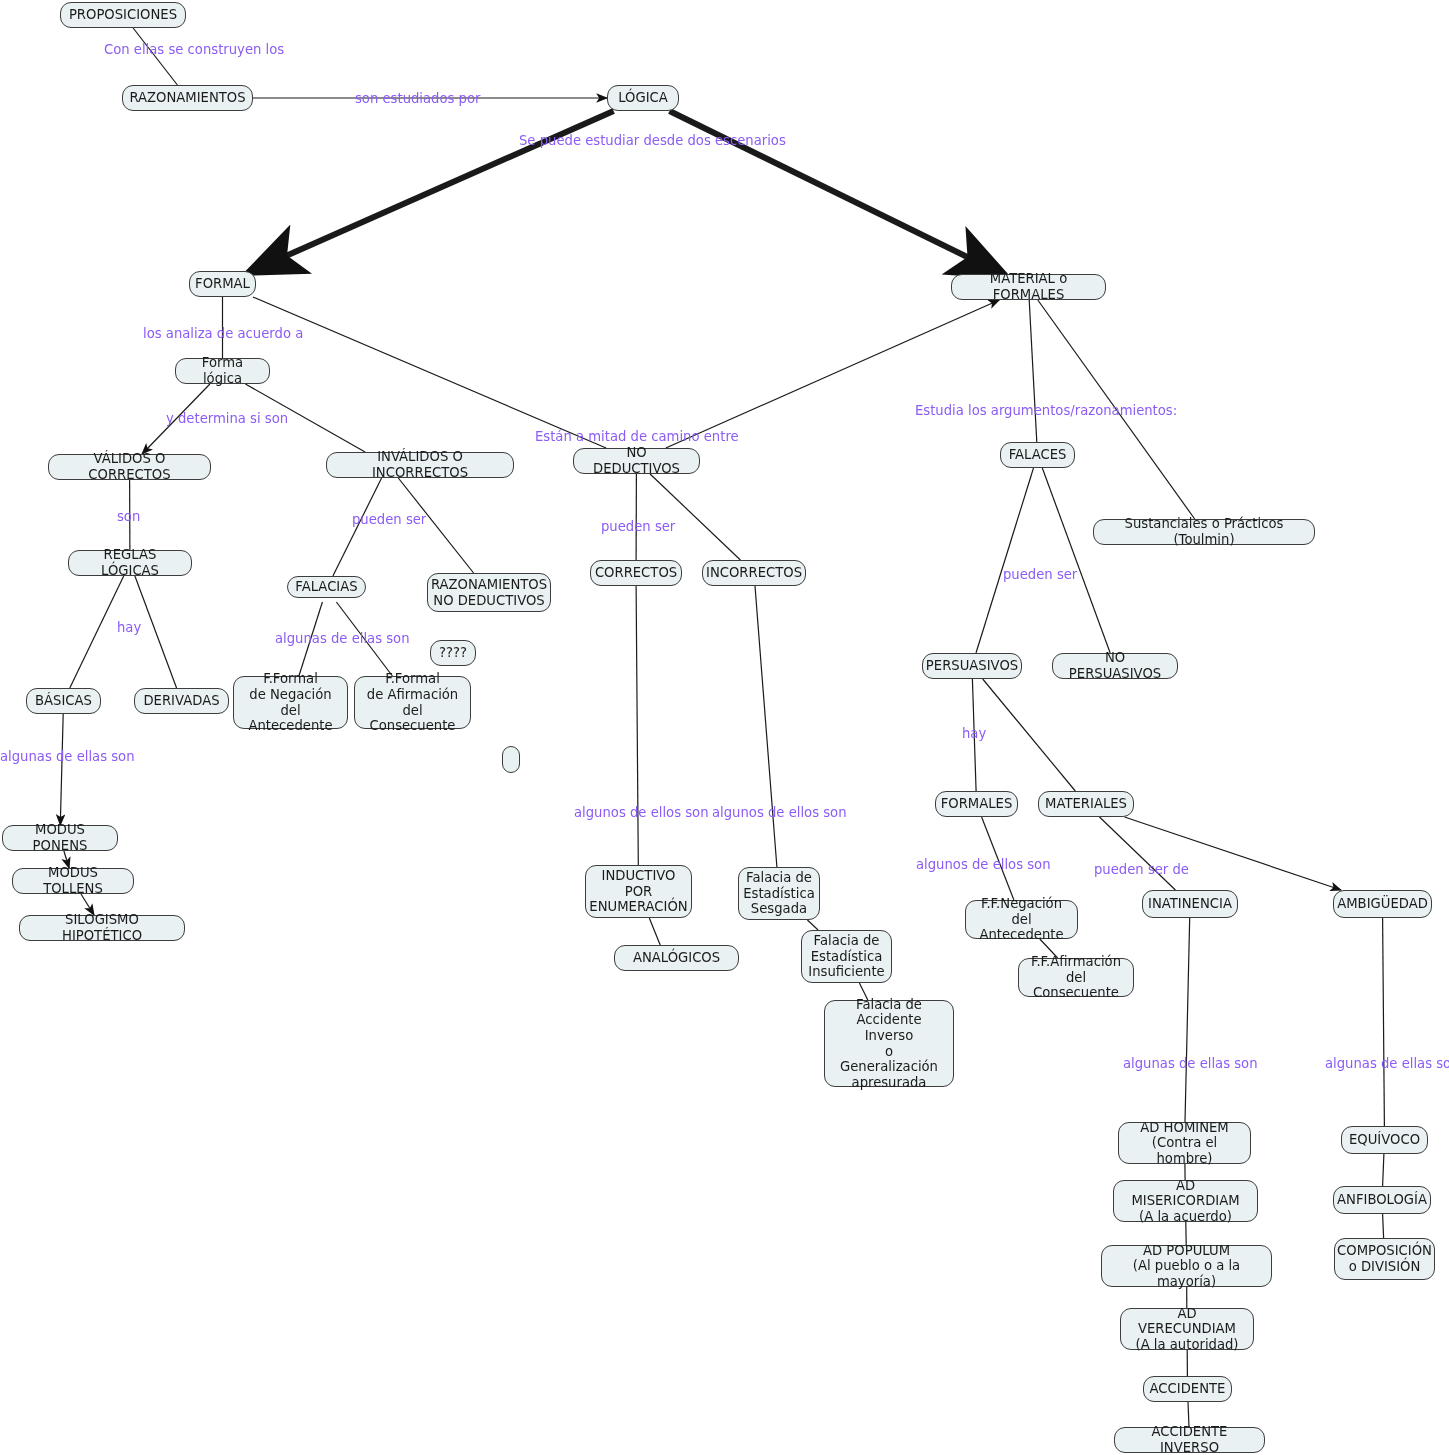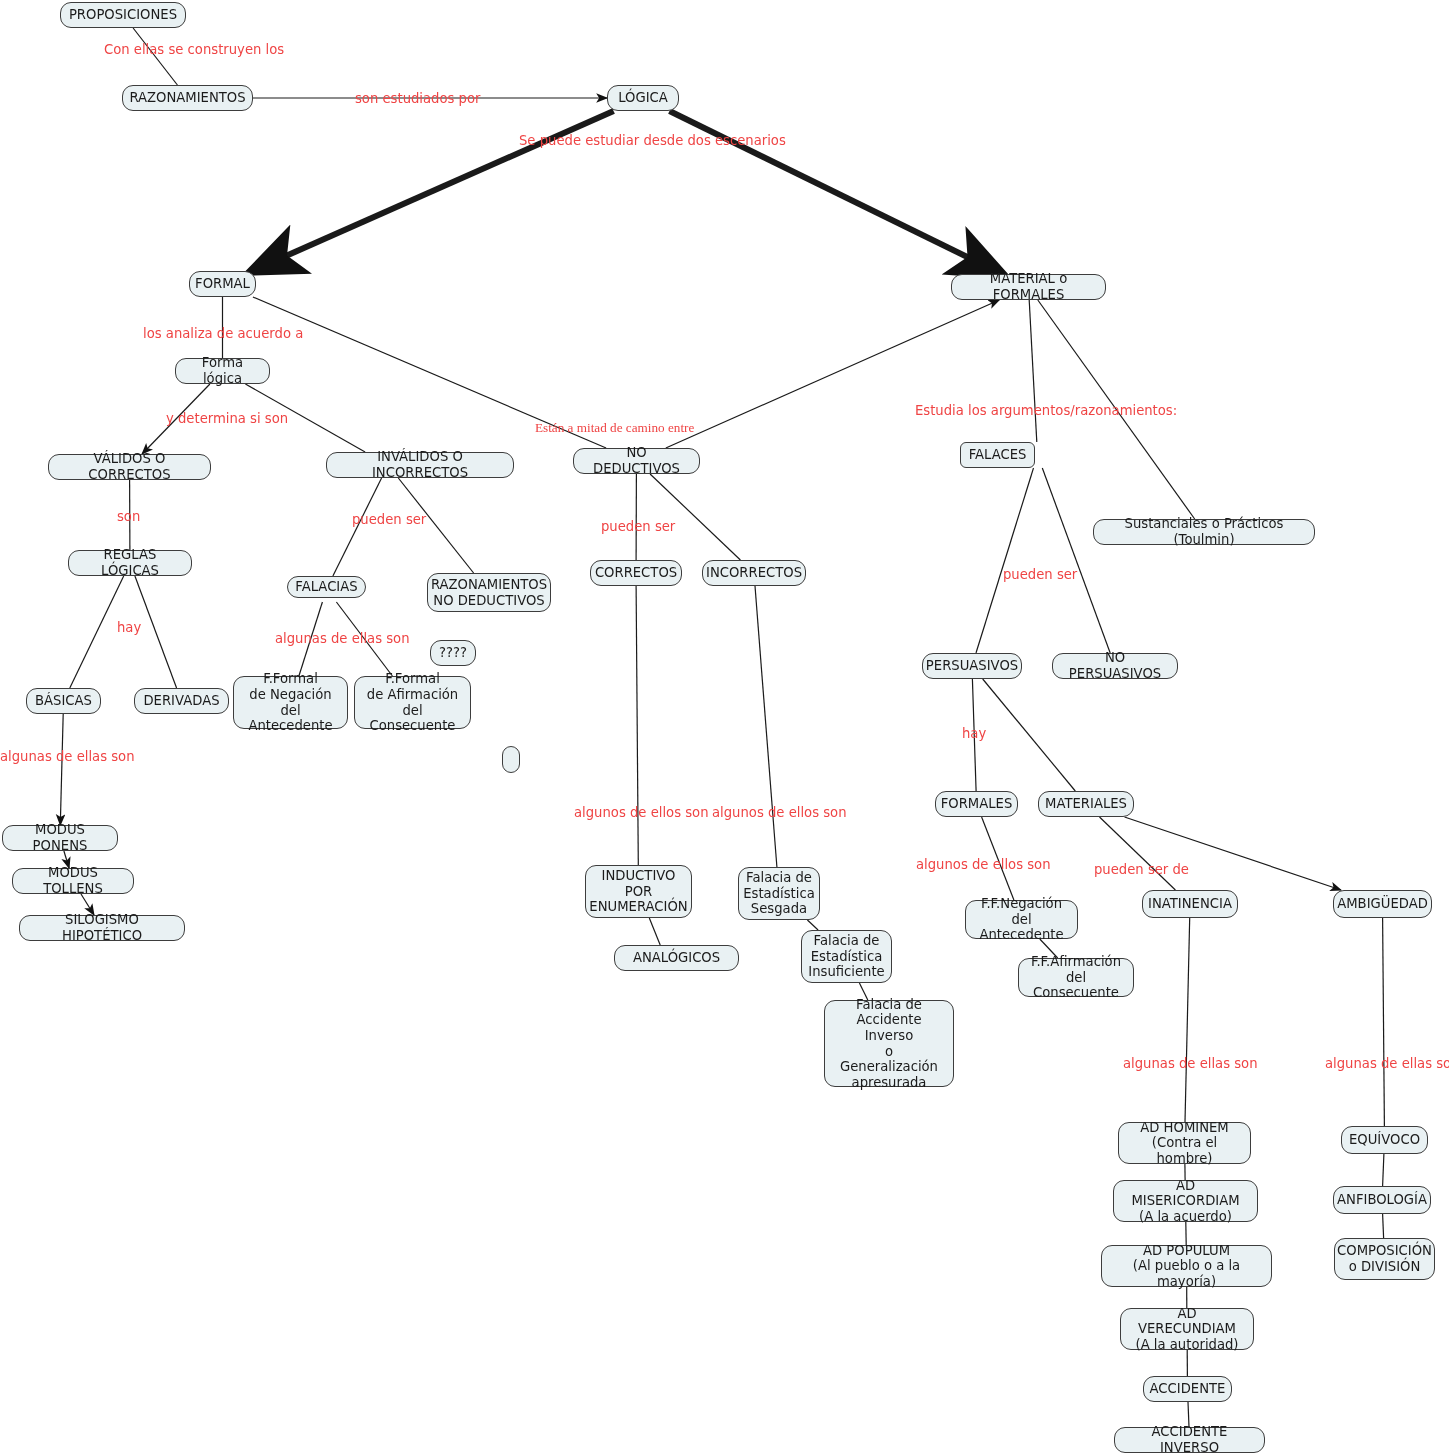--- a/index.html
+++ b/index.html
@@ -4,21 +4,21 @@
 <style>
   html,body{margin:0;padding:0;background:#ffffff;}
   body{font-family:"DejaVu Sans","Liberation Sans",sans-serif;}
   #stage{position:relative;width:1449px;height:1455px;background:#ffffff;overflow:hidden;}
   svg.layer{position:absolute;left:0;top:0;width:1449px;height:1455px;}
   .node{position:absolute;box-sizing:border-box;background:#e9f1f3;border:1.4px solid #3d3d3d;
         border-radius:11px;display:flex;align-items:center;justify-content:center;
         text-align:center;color:#1b1b1b;font-size:13.2px;line-height:1.18;
         font-family:"DejaVu Sans","Liberation Sans",sans-serif;white-space:pre-line;
         padding:1px 7px;}
-  .lbl{position:absolute;color:#ef4444;font-size:13.2px;line-height:1.15;white-space:pre;
+  .lbl{position:absolute;color:#8b5cf6;font-size:13.2px;line-height:1.15;white-space:pre;
        font-family:"DejaVu Sans","Liberation Sans",sans-serif;background:transparent;}
   .pill{border-radius:14px;}
 </style>
 </head>
 <body>
 
 <div id="stage">
   <svg class="layer" id="edge-layer" viewBox="0 0 1449 1455" xmlns="http://www.w3.org/2000/svg">
     <defs>
       <marker id="ah" markerWidth="11" markerHeight="11" refX="9" refY="4" orient="auto">
@@ -79,21 +79,21 @@
   <div id="nodes-group">
       <div class="node" style="left: 60px; top: 2px; width: 126px; height: 26px;">PROPOSICIONES</div>
       <div class="node" style="left: 122px; top: 85px; width: 131px; height: 26px;">RAZONAMIENTOS</div>
       <div class="node" style="left: 607px; top: 85px; width: 72px; height: 26px;">LÓGICA</div>
       <div class="node" style="left: 189px; top: 271px; width: 67px; height: 26px;">FORMAL</div>
       <div class="node" style="left: 951px; top: 274px; width: 155px; height: 26px;">MATERIAL o FORMALES</div>
       <div class="node" style="left: 175px; top: 358px; width: 95px; height: 26px;">Forma lógica</div>
       <div class="node" style="left: 48px; top: 454px; width: 163px; height: 26px;">VÁLIDOS O CORRECTOS</div>
       <div class="node" style="left: 294px; top: 452px; width: 188px; height: 26px; margin-left: 32px;">INVÁLIDOS O INCORRECTOS</div>
       <div class="node" style="left: 573px; top: 448px; width: 127px; height: 26px;">NO DEDUCTIVOS</div>
-      <div class="node" style="left: 960px; top: 442px; width: 75px; height: 26px; border-radius: 6px;">FALACES</div>
+      <div class="node" style="left: 1000px; top: 442px; width: 75px; height: 26px;">FALACES</div>
       <div class="node" style="left: 1093px; top: 519px; width: 222px; height: 26px;">Sustanciales o Prácticos (Toulmin)</div>
       <div class="node" style="left: 68px; top: 550px; width: 124px; height: 26px;">REGLAS LÓGICAS</div>
       <div class="node" style="left: 287px; top: 576px; width: 79px; height: 22px;">FALACIAS</div>
       <div class="node" style="left: 427px; top: 573px; width: 124px; height: 39px;">RAZONAMIENTOS
 NO DEDUCTIVOS</div>
       <div class="node" style="left: 590px; top: 560px; width: 92px; height: 26px;">CORRECTOS</div>
       <div class="node" style="left: 702px; top: 560px; width: 104px; height: 26px;">INCORRECTOS</div>
       <div class="node" style="left: 430px; top: 640px; width: 46px; height: 26px;">????</div>
       <div class="node" style="left: 922px; top: 653px; width: 100px; height: 26px;">PERSUASIVOS</div>
       <div class="node" style="left: 1052px; top: 653px; width: 126px; height: 26px;">NO PERSUASIVOS</div>
@@ -147,21 +147,21 @@
       <div class="node" style="left: 1143px; top: 1376px; width: 89px; height: 26px;">ACCIDENTE</div>
       <div class="node" style="left: 1114px; top: 1427px; width: 151px; height: 26px;">ACCIDENTE INVERSO</div>
     </div>
   <div id="labels-group">
       <div class="lbl" style="left: 104px; top: 42px;">Con ellas se construyen los</div>
       <div class="lbl" style="left: 355px; top: 91px;">son estudiados por</div>
       <div class="lbl" style="left: 519px; top: 133px;">Se puede estudiar desde dos escenarios</div>
       <div class="lbl" style="left: 143px; top: 326px;">los analiza de acuerdo a</div>
       <div class="lbl" style="left: 915px; top: 403px;">Estudia los argumentos/razonamientos:</div>
       <div class="lbl" style="left: 166px; top: 411px;">y determina si son</div>
-      <div class="lbl" style="left: 535px; top: 420px; font-family: Liberation Serif, serif;">Están a mitad de camino entre</div>
+      <div class="lbl" style="left: 535px; top: 429px;">Están a mitad de camino entre</div>
       <div class="lbl" style="left: 117px; top: 509px;">son</div>
       <div class="lbl" style="left: 352px; top: 512px;">pueden ser</div>
       <div class="lbl" style="left: 601px; top: 519px;">pueden ser</div>
       <div class="lbl" style="left: 1003px; top: 567px;">pueden ser</div>
       <div class="lbl" style="left: 117px; top: 620px;">hay</div>
       <div class="lbl" style="left: 275px; top: 631px;">algunas de ellas son</div>
       <div class="lbl" style="left: 962px; top: 726px;">hay</div>
       <div class="lbl" style="left: 0px; top: 749px;">algunas de ellas son</div>
       <div class="lbl" style="left: 574px; top: 805px;">algunos de ellos son</div>
       <div class="lbl" style="left: 712px; top: 805px;">algunos de ellos son</div>

